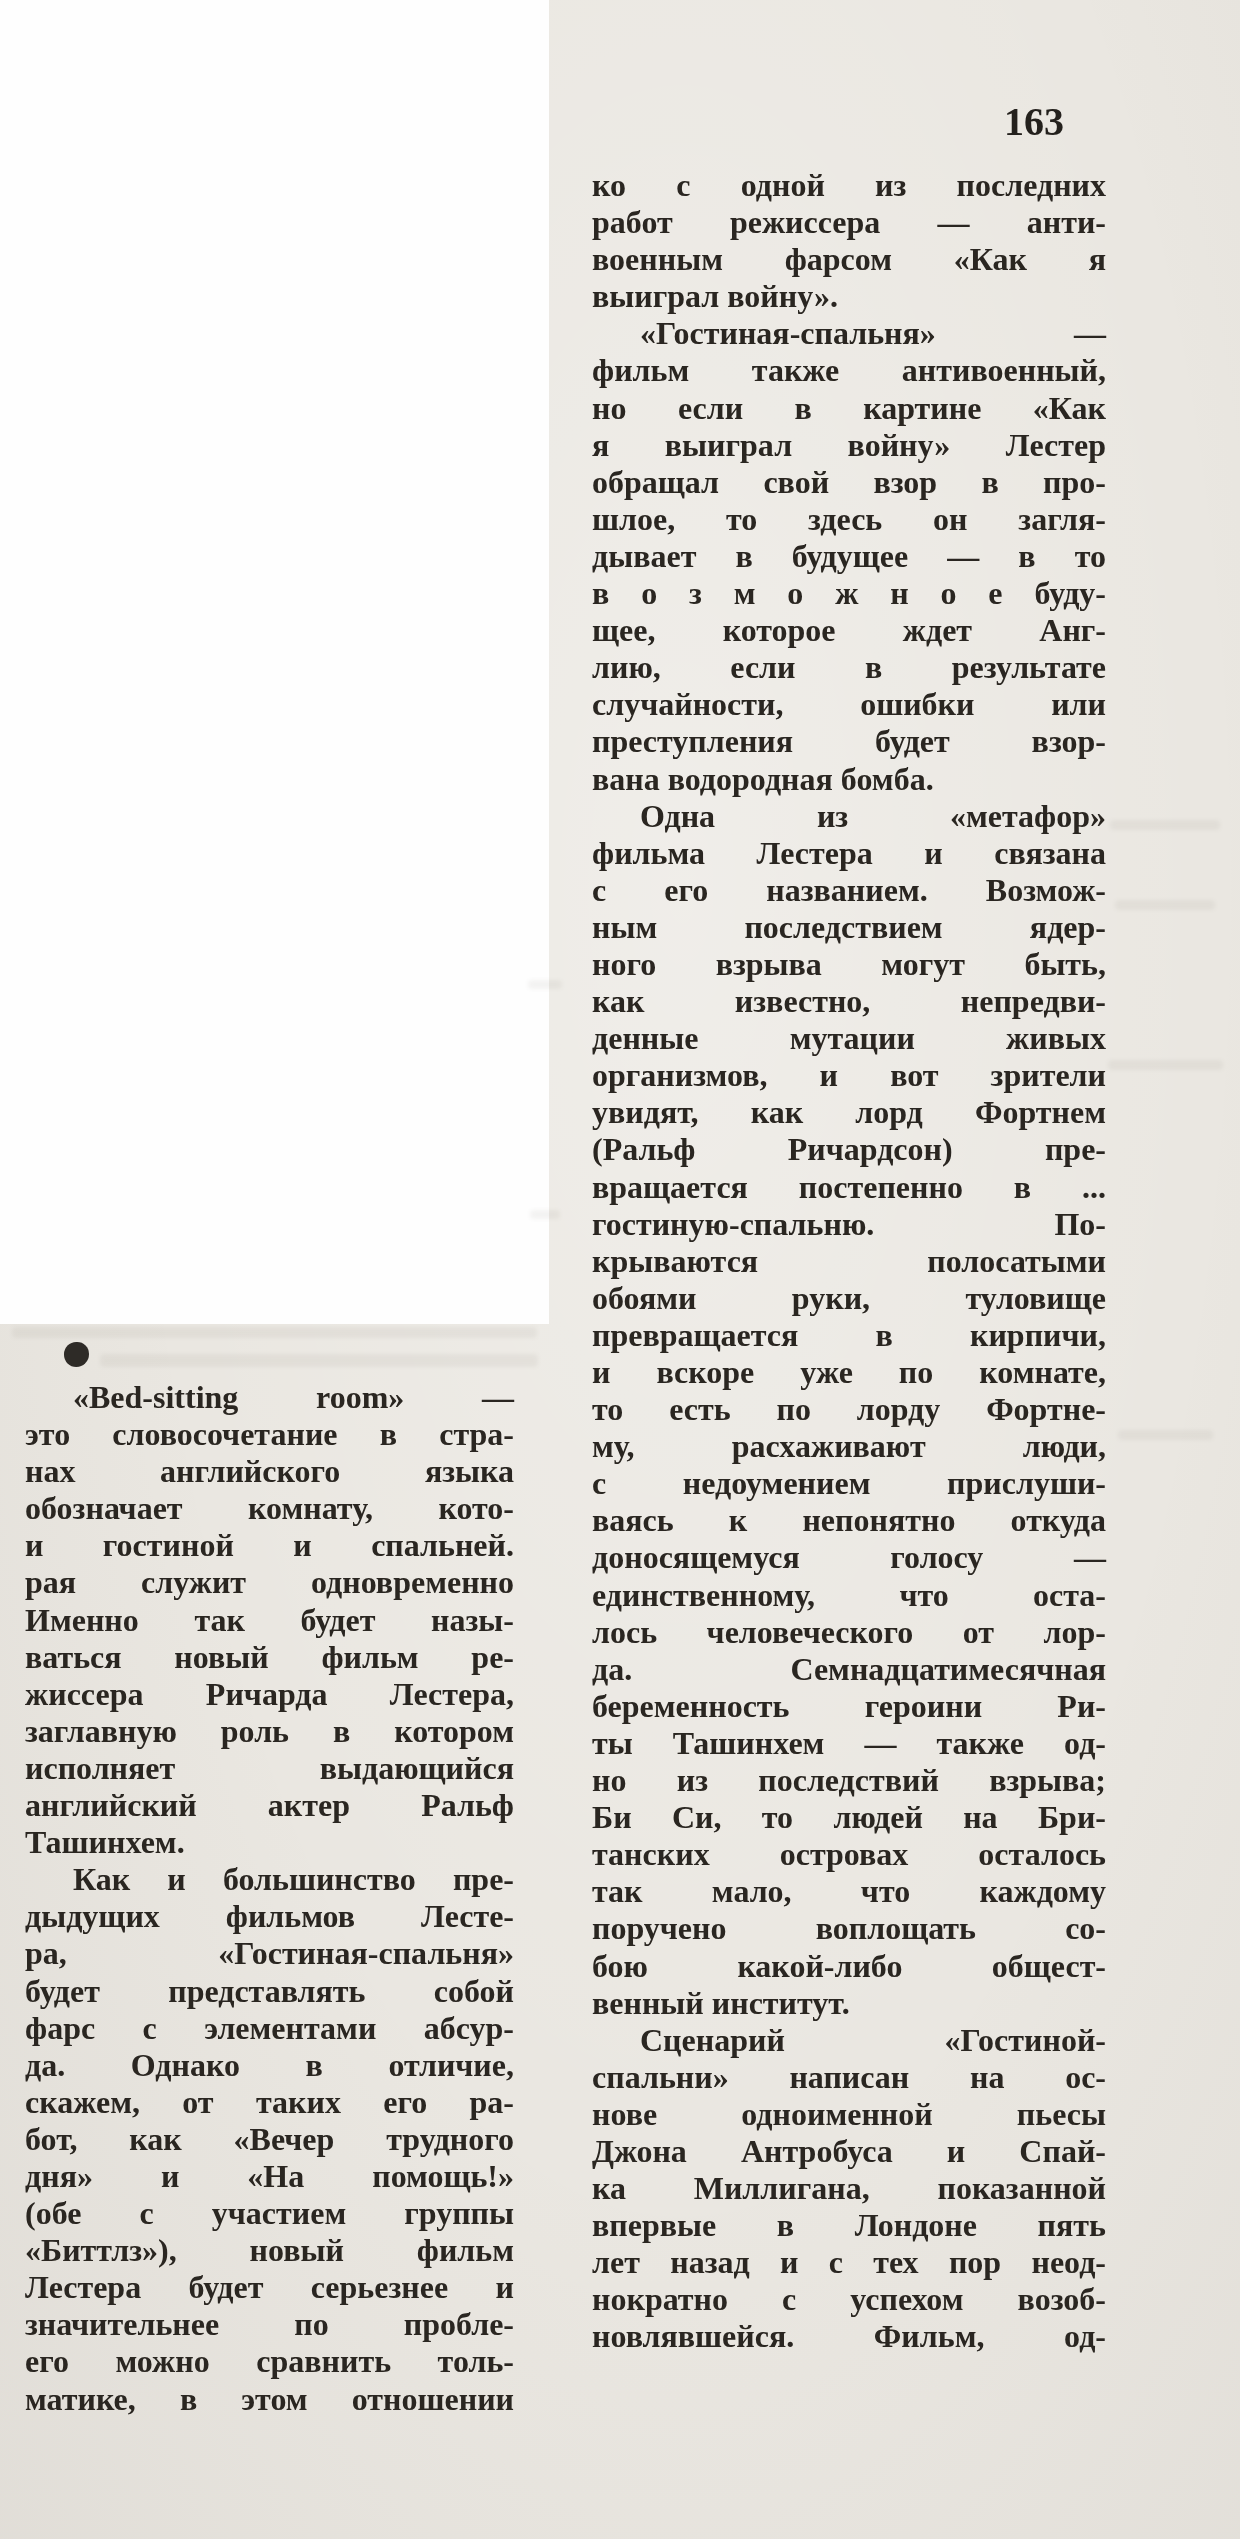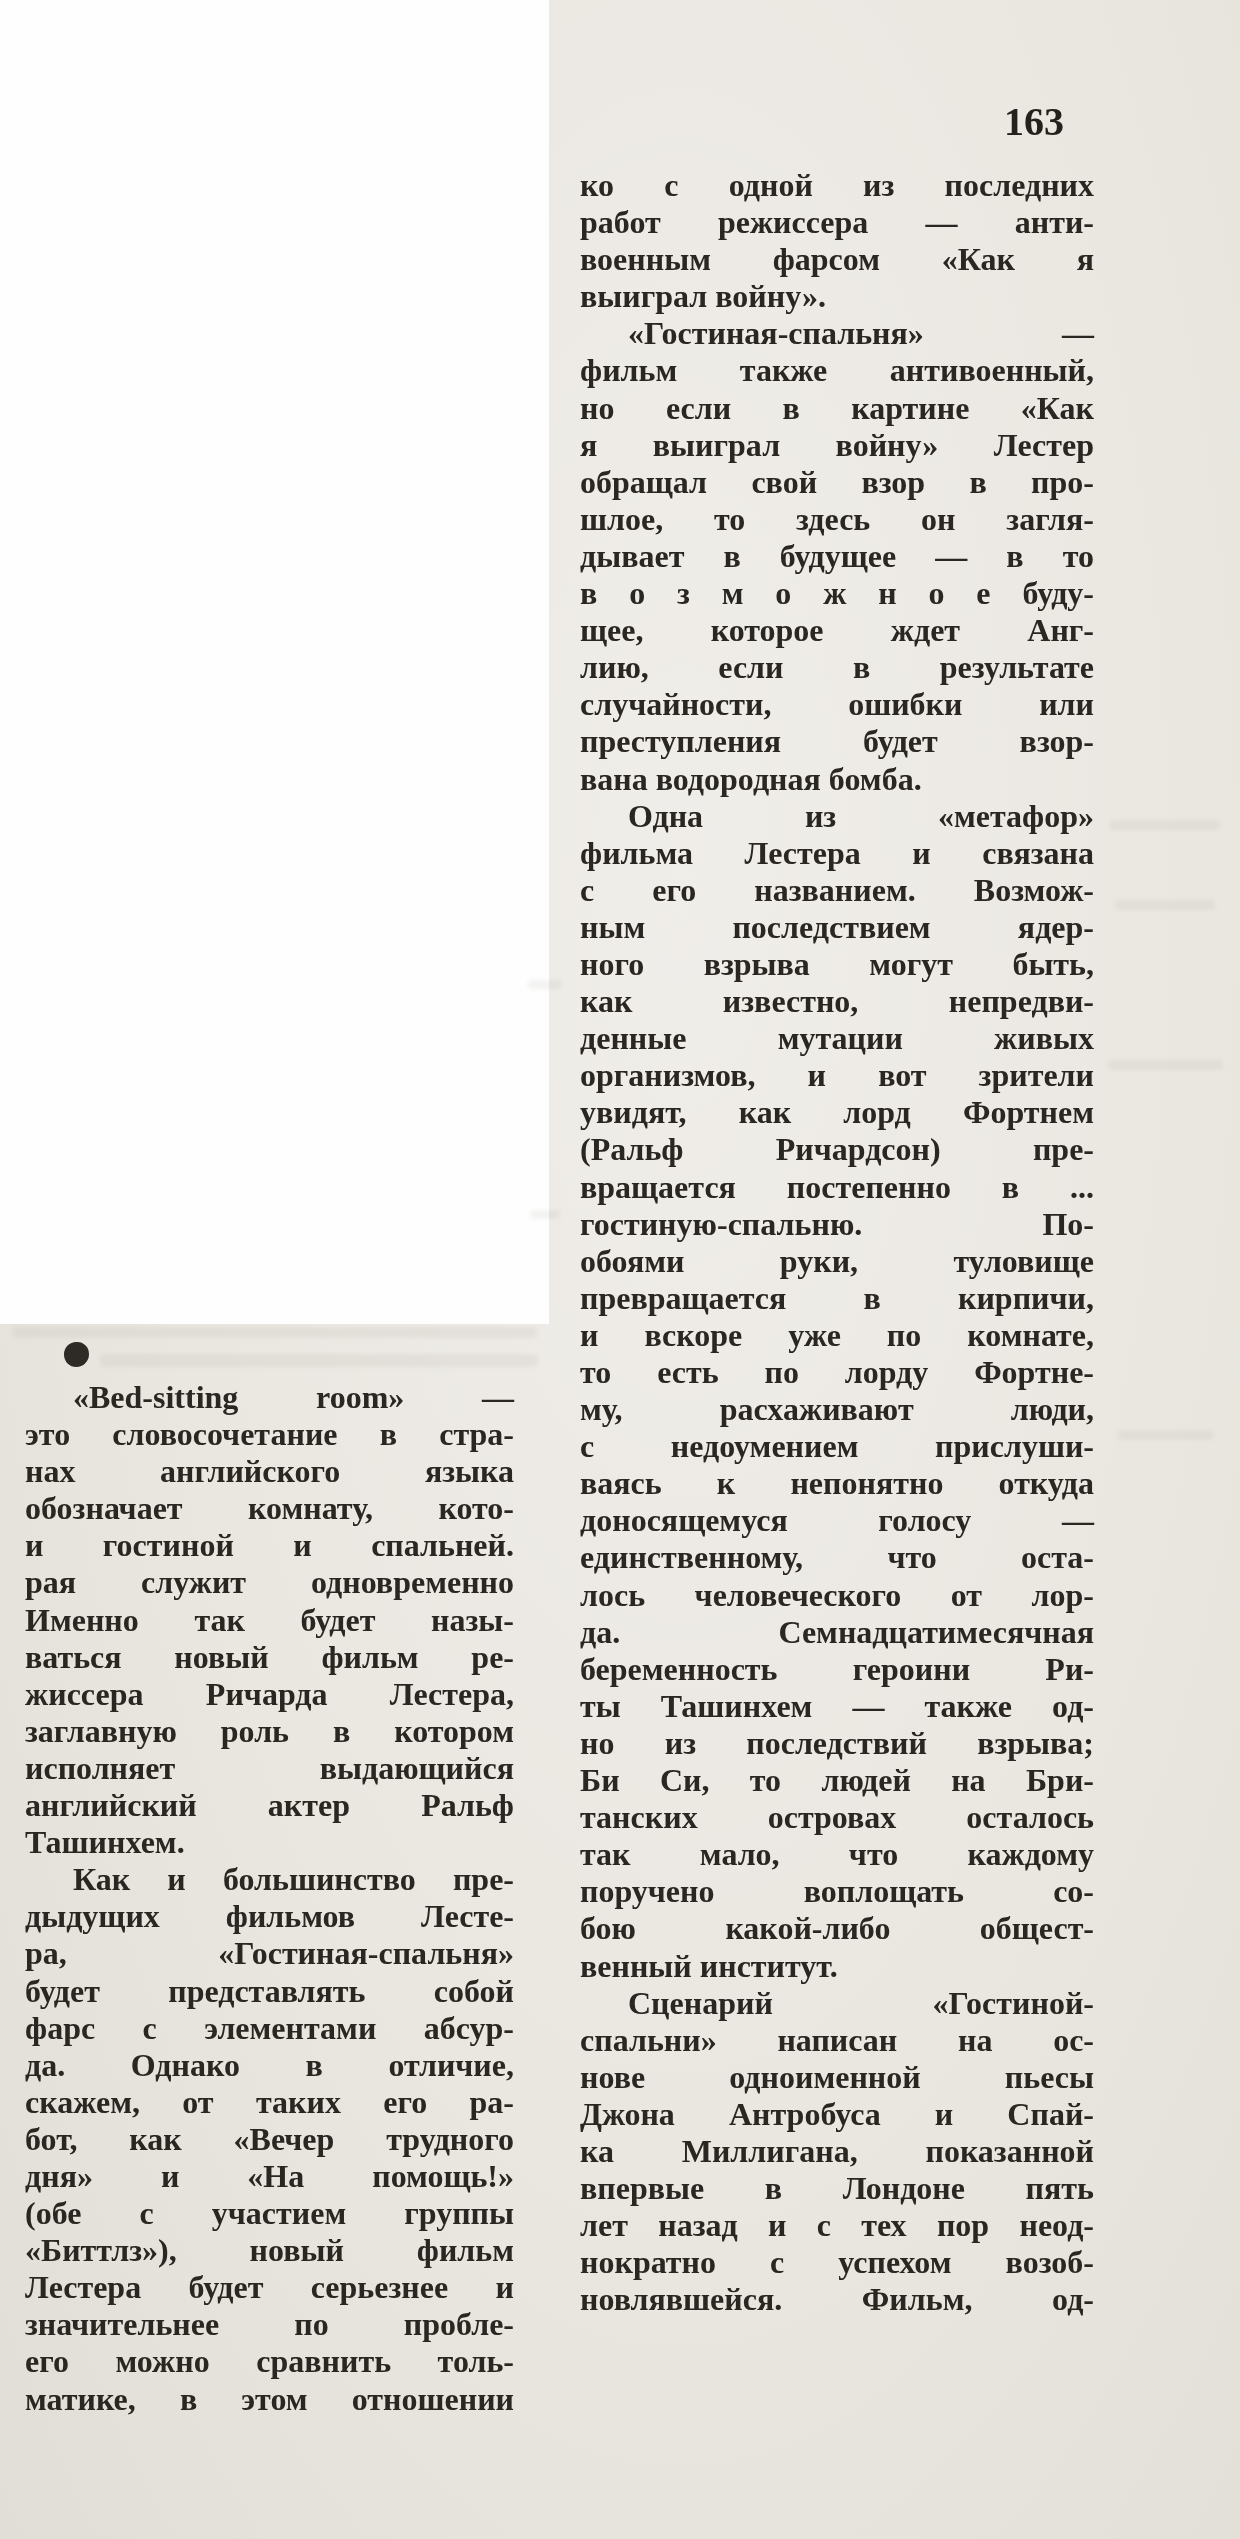--- a/index.html
+++ b/index.html
@@ -22,21 +22,21 @@
   }
   .bullet{
     position:absolute;left:64px;top:1342px;width:25px;height:25px;z-index:2;
     background:#2e2b27;border-radius:50% 48% 52% 50%;
   }
   .col{
     position:absolute;z-index:2;color:#2a2621;font-weight:700;
     font-size:32px;line-height:37.1px;
   }
   #col-left{left:25px;top:1379px;width:489px;}
-  #col-right{left:580px;top:167px;width:514px;}
+  #col-right{left:592px;top:167px;width:514px;}
   .ln{text-align:justify;text-align-last:justify;}
   .ln.ind{text-indent:48px;}
   .ln.end{text-align-last:left;}
   .ghost{
     position:absolute;z-index:1;background:#6b6458;opacity:.07;
     filter:blur(2px);border-radius:4px;pointer-events:none;
   }
 </style>
 </head>
 <body>
@@ -100,20 +100,21 @@
     <div class="ln">с его названием. Возмож-</div>
     <div class="ln">ным последствием ядер-</div>
     <div class="ln">ного взрыва могут быть,</div>
     <div class="ln">как известно, непредви-</div>
     <div class="ln">денные мутации живых</div>
     <div class="ln">организмов, и вот зрители</div>
     <div class="ln">увидят, как лорд Фортнем</div>
     <div class="ln">(Ральф Ричардсон) пре-</div>
     <div class="ln">вращается постепенно в ...</div>
     <div class="ln">гостиную-спальню. По-</div>
+    <div class="ln">крываются полосатыми</div>
     <div class="ln">обоями руки, туловище</div>
     <div class="ln">превращается в кирпичи,</div>
     <div class="ln">и вскоре уже по комнате,</div>
     <div class="ln">то есть по лорду Фортне-</div>
     <div class="ln">му, расхаживают люди,</div>
     <div class="ln">с недоумением прислуши-</div>
     <div class="ln">ваясь к непонятно откуда</div>
     <div class="ln">доносящемуся голосу —</div>
     <div class="ln">единственному, что оста-</div>
     <div class="ln">лось человеческого от лор-</div>

